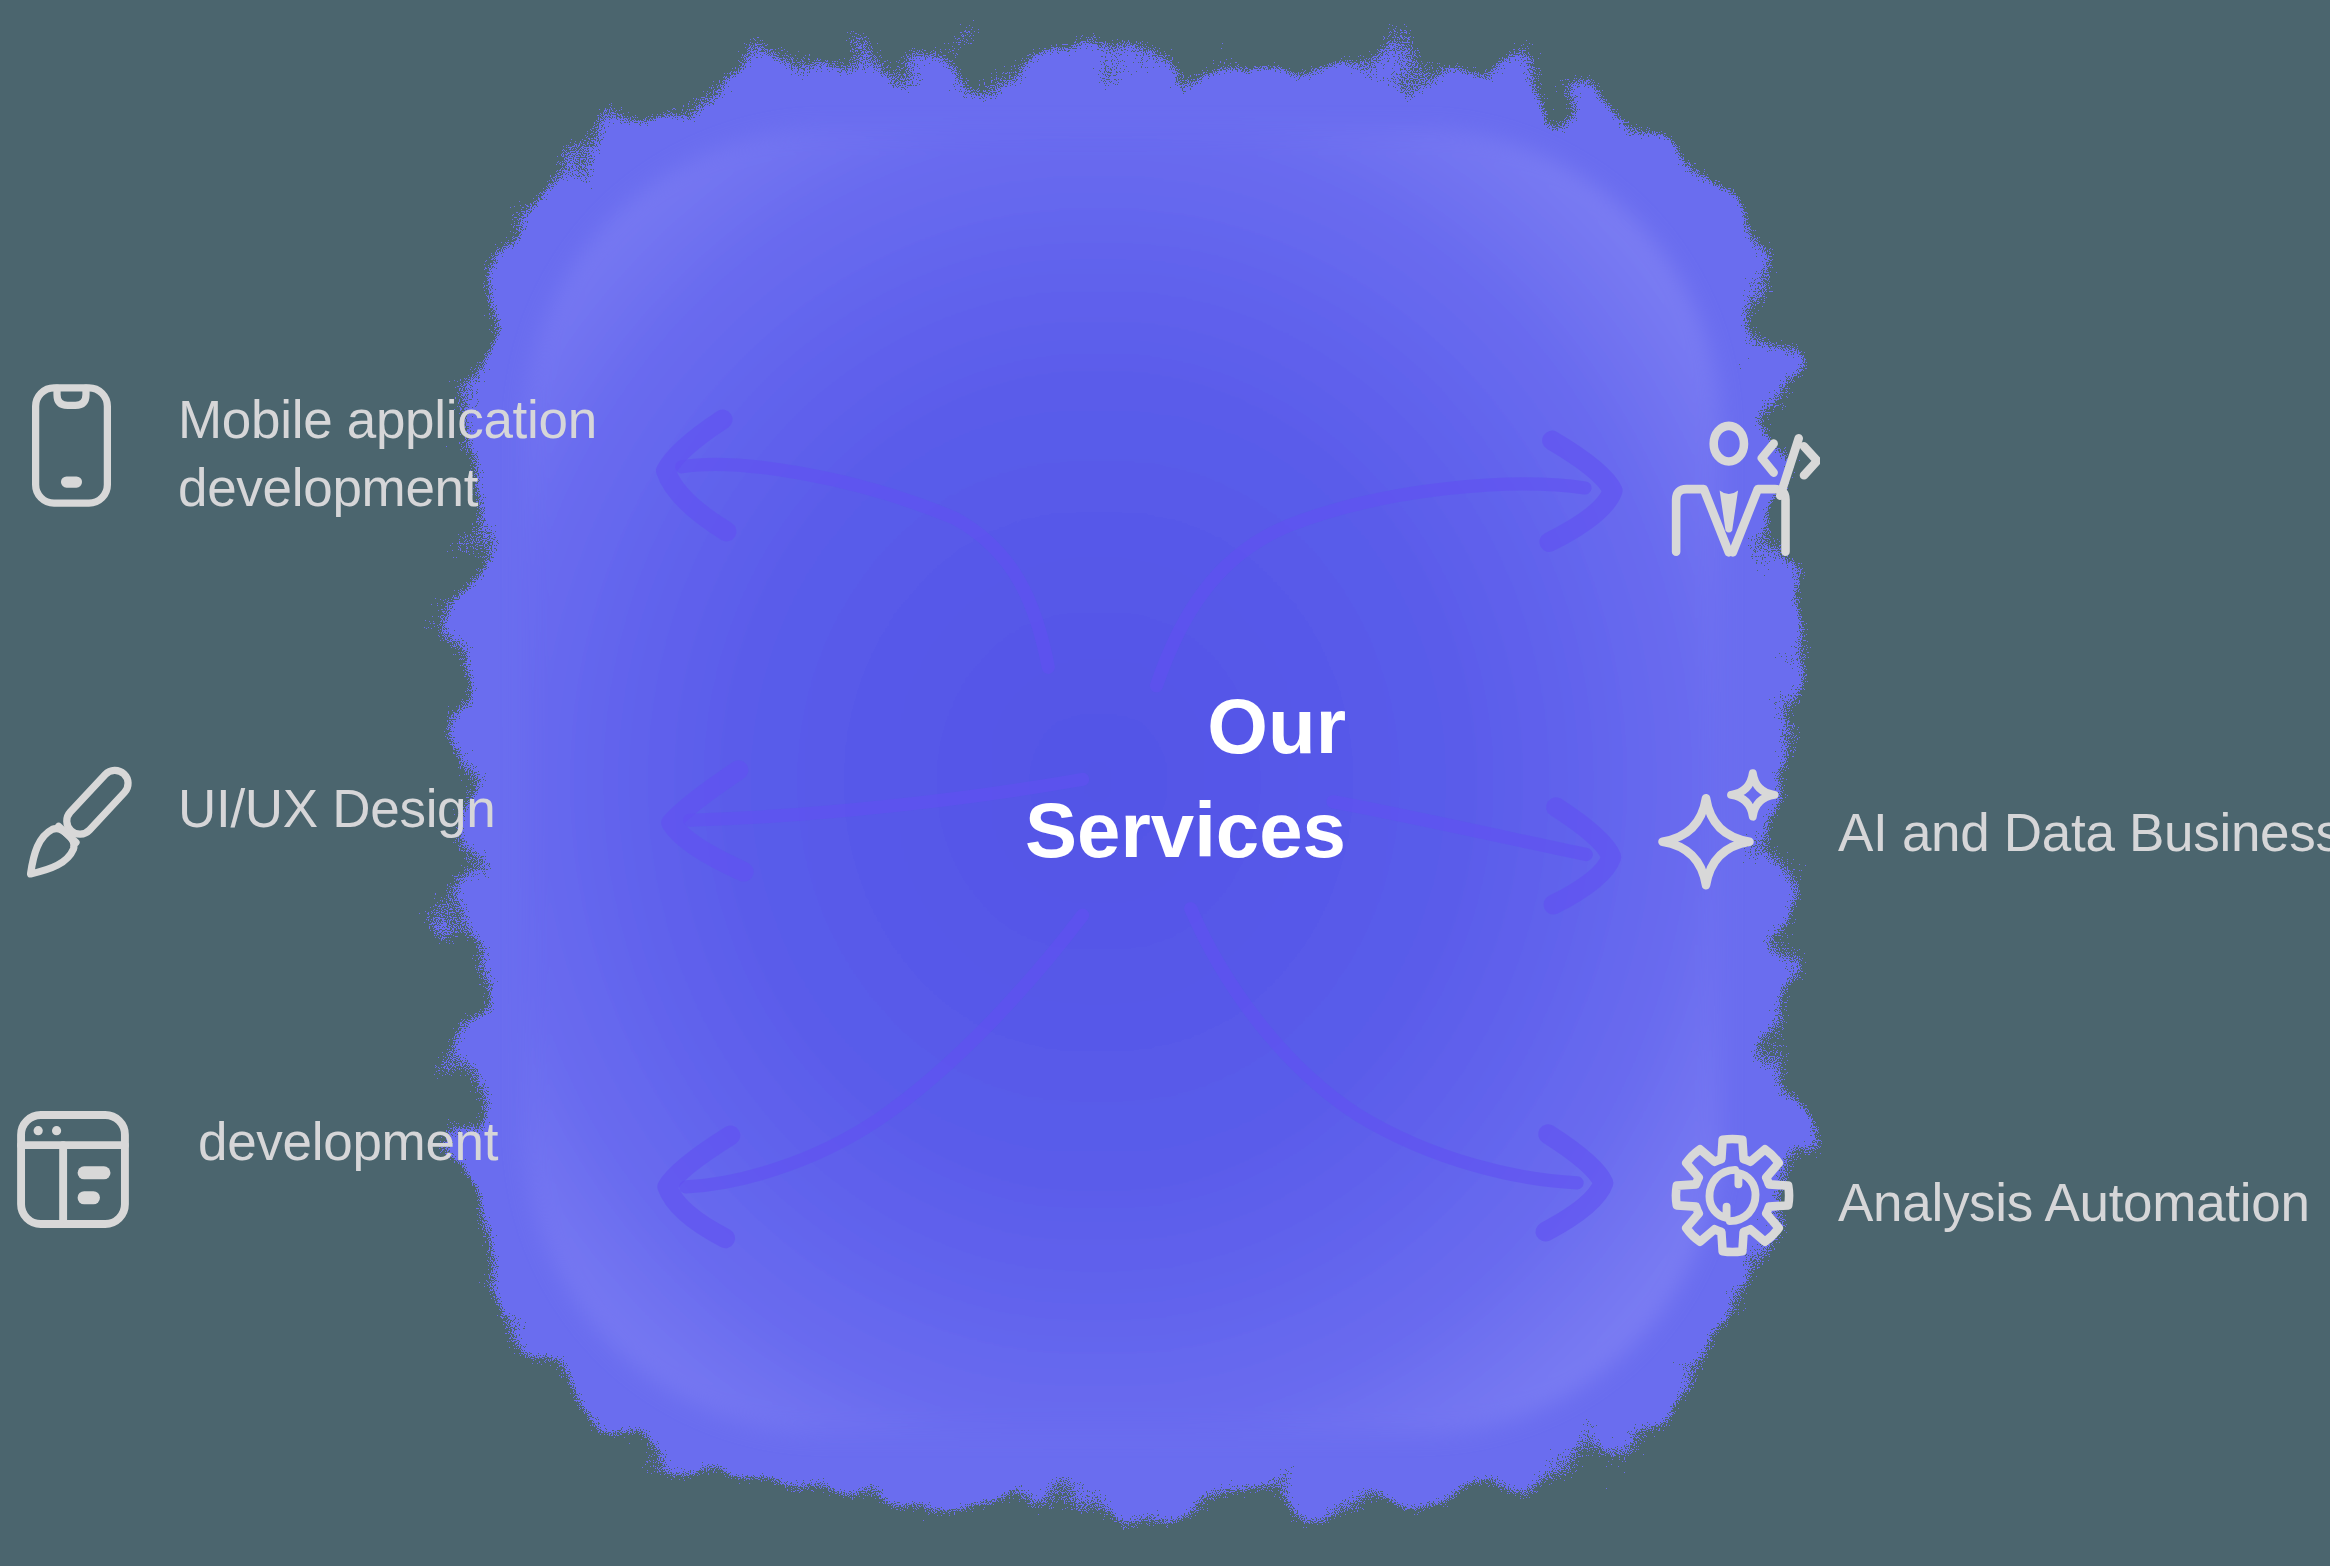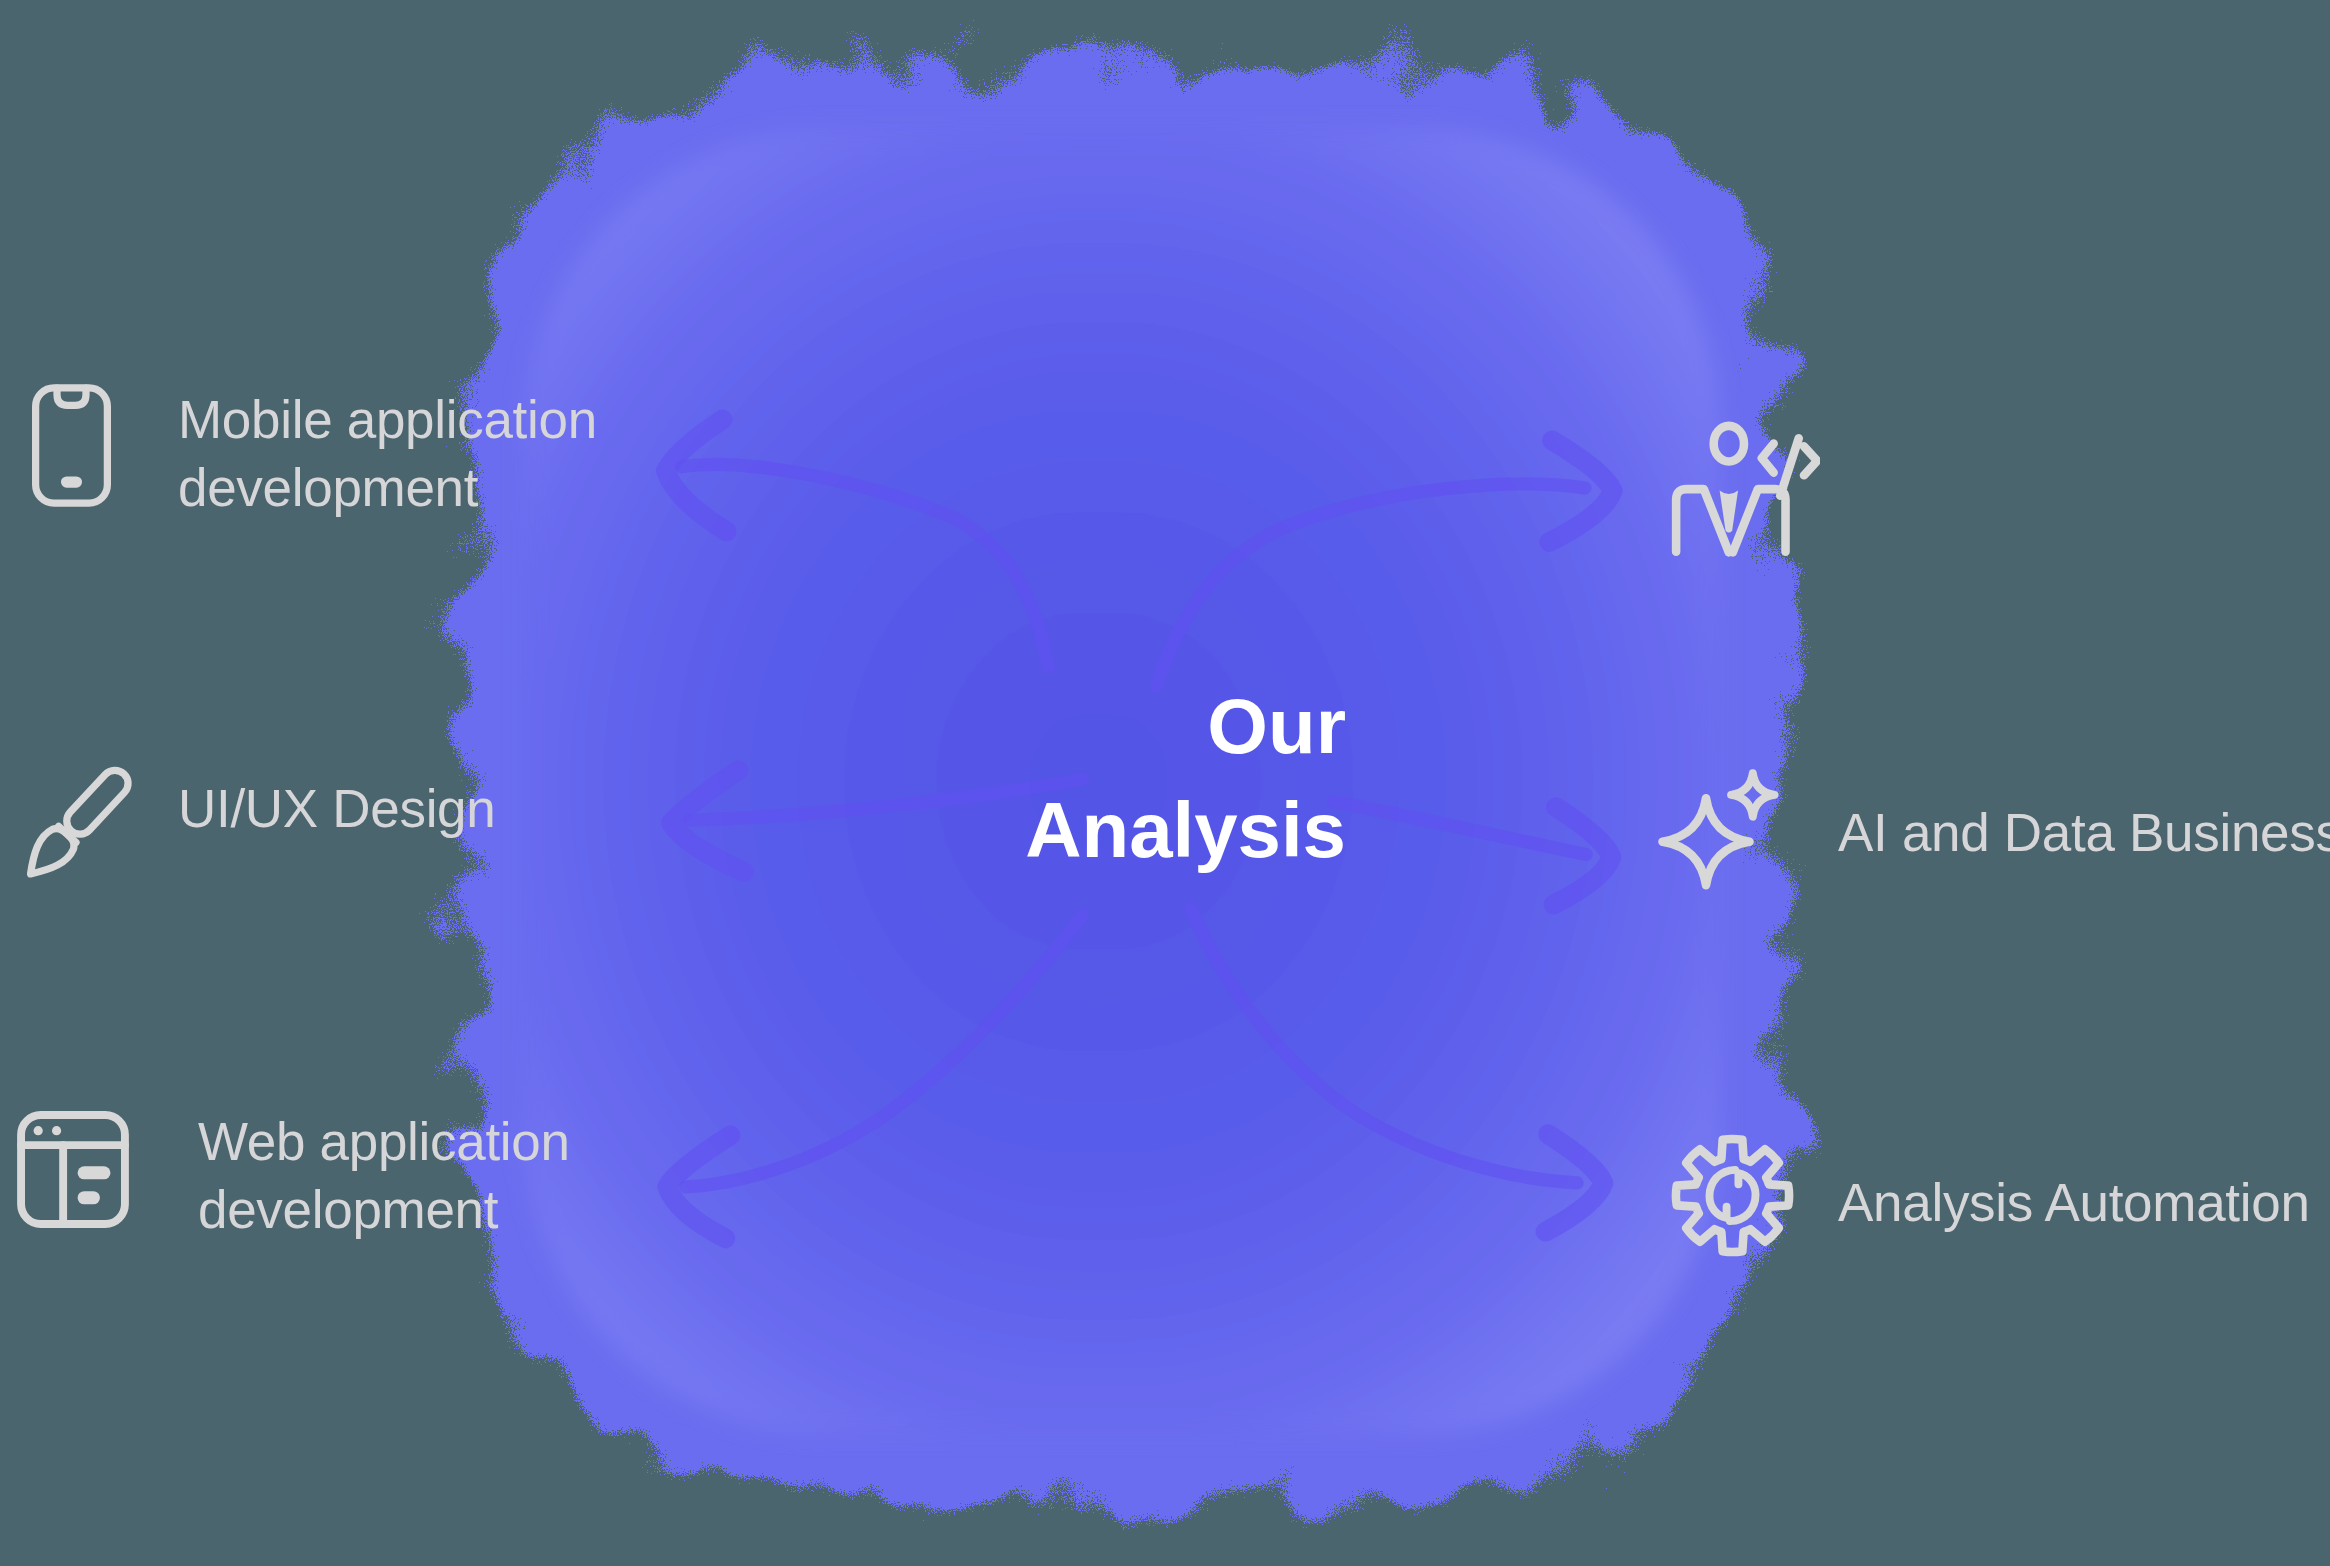--- a/index.html
+++ b/index.html
@@ -65,21 +65,21 @@
         <path d="M1108,1722 Q1028,1772 1012,1800 Q1026,1840 1100,1878"></path>
         <path d="M2354,668 Q2432,714 2446,744 Q2434,780 2350,822"></path>
         <path d="M2360,1224 Q2434,1272 2444,1300 Q2432,1334 2356,1372"></path>
         <path d="M2348,1720 Q2420,1766 2432,1794 Q2420,1828 2344,1868"></path>
       </g>
     </g>
   </svg>
 
   <div id="title">
     <span>Our</span>
-    <span>Analysis</span>
+    <span>Services</span>
   </div>
 
   <div class="svc" style="left:32px;top:384px;">
     <svg width="79" height="123" viewBox="0 0 120 186">
       <rect class="ico" x="5.5" y="5.5" width="109" height="175" rx="28" stroke-width="11"></rect>
       <path class="ico" d="M38,6 v10 q0,16 16,16 h12 q16,0 16,-16 V6" stroke-width="11"></path>
       <rect class="ico-fill" x="44" y="140" width="32" height="17" rx="8.5"></rect>
     </svg>
   </div>
   <div class="label" style="left:178px;top:386px;">
@@ -106,21 +106,20 @@
       <rect class="ico" x="6" y="6" width="158" height="166" rx="30" stroke-width="12"></rect>
       <path class="ico" d="M6,52 L164,52" stroke-width="12"></path>
       <circle class="ico-fill" cx="32" cy="30" r="7"></circle>
       <circle class="ico-fill" cx="60" cy="30" r="7"></circle>
       <path class="ico" d="M70,52 L70,166" stroke-width="12"></path>
       <rect class="ico-fill" x="92" y="84" width="50" height="20" rx="10"></rect>
       <rect class="ico-fill" x="92" y="122" width="34" height="20" rx="10"></rect>
     </svg>
   </div>
   <div class="label" style="left:198px;top:1108px;">
-    <span>Web application</span>
     <span>development</span>
   </div>
 
   <div class="svc" style="left:1668px;top:412px;">
     <svg width="152" height="145" viewBox="0 0 230 220">
       <ellipse class="ico" cx="92" cy="48" rx="23" ry="27" stroke-width="13"></ellipse>
       <path class="ico" d="M12,212 L12,133 Q12,117 28,117 L54,117 L92,213" stroke-width="13"></path>
       <path class="ico" d="M178,212 L178,133 Q178,117 162,117 L136,117 L98,213" stroke-width="13"></path>
       <path class="ico-fill" d="M78,119 Q92,130 106,119 L97,180 Q92,186 87,180 Z"></path>
       <path class="ico" d="M170,127 L198,40" stroke-width="13"></path>

